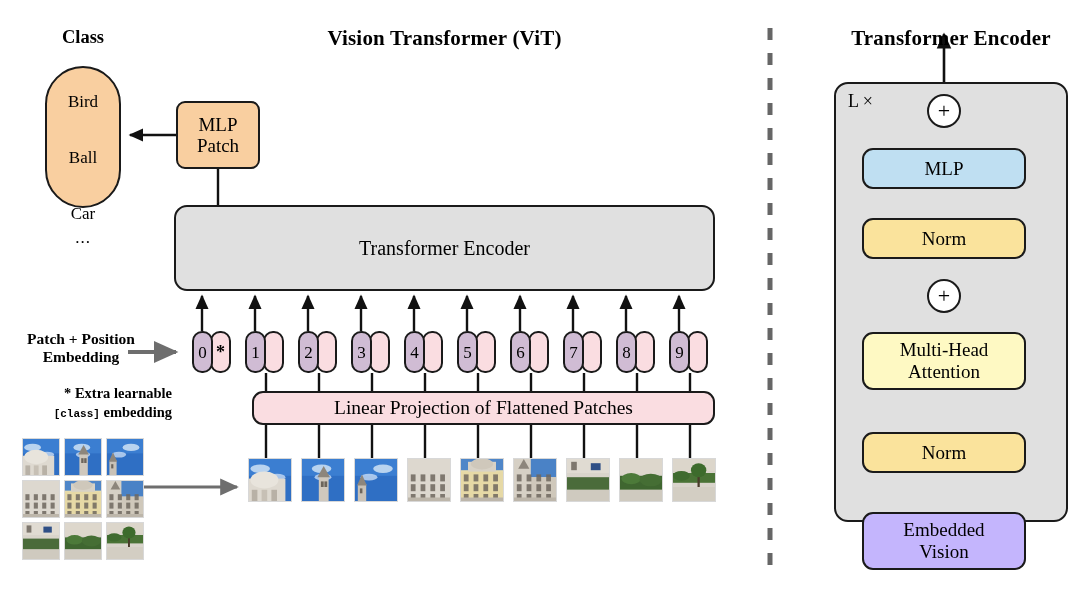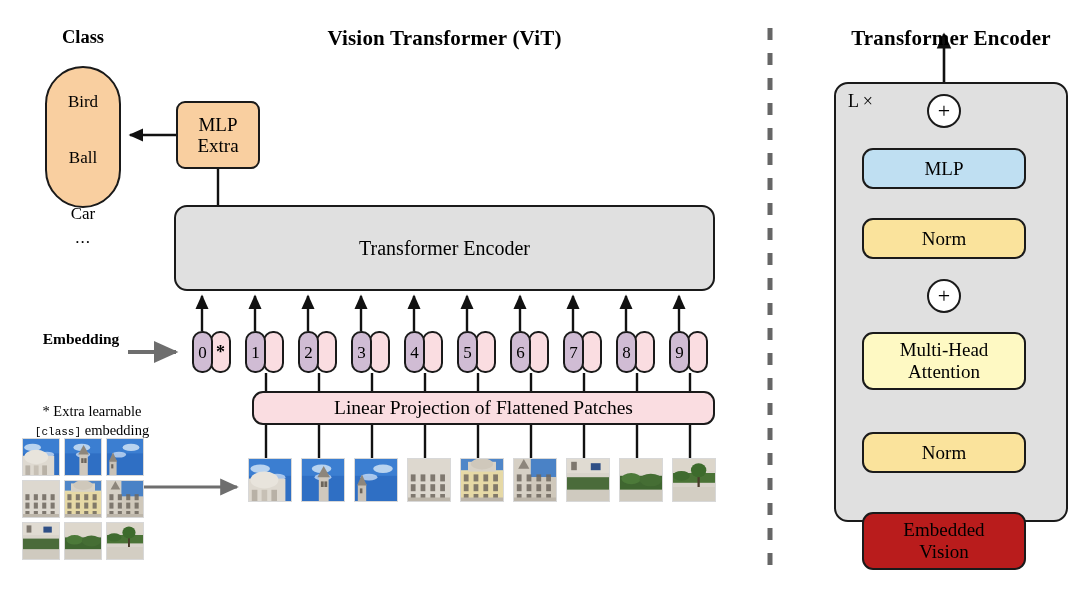--- a/index.html
+++ b/index.html
@@ -93,22 +93,22 @@
   .tok-num { left: 0; background: #d0bcd4; z-index: 2; }
   .tok-emb { left: 18px; background: #fadde1; z-index: 1; }
   .tok-star { font-size: 18px; font-weight: bold; }
 
   
   #pp-label {
     left: 6px; top: 330px; width: 150px;
     font-weight: bold; font-size: 15.5px; text-align: center; line-height: 1.18;
   }
   #extra-label {
-    left: 12px; top: 402px; width: 160px;
-    font-size: 14.5px; text-align: center; line-height: 1.3;
+    left: 12px; top: 384px; width: 160px;
+    font-size: 14.5px; text-align: right; line-height: 1.3; font-weight: bold;
   }
   #extra-label .mono {
     font-family: "Liberation Mono", "DejaVu Sans Mono", monospace;
     font-size: 11px;
   }
 
   
   #enc-outer {
     left: 834px; top: 82px; width: 234px; height: 440px;
     border-radius: 14px;
@@ -123,21 +123,21 @@
     border: 2.2px solid #1a1a1a;
     border-radius: 11px;
     display: flex; align-items: center; justify-content: center;
     text-align: center; line-height: 1.14;
     font-size: 19px;
   }
   #blk-mlp  { left: 862px; top: 148px; width: 164px; height: 41px; background: #bfdff2; }
   #blk-norm-top { left: 862px; top: 218px; width: 164px; height: 41px; background: #fae39c; }
   #blk-mha  { left: 862px; top: 332px; width: 164px; height: 58px; background: #fef9c3; flex-direction: column; }
   #blk-norm-bot { left: 862px; top: 432px; width: 164px; height: 41px; background: #fae39c; }
-  #blk-embedded { left: 862px; top: 512px; width: 164px; height: 58px; background: #b91c1c; flex-direction: column; }
+  #blk-embedded { left: 862px; top: 512px; width: 164px; height: 58px; background: #c4b5fd; flex-direction: column; }
 
   .plus-circle {
     position: absolute;
     width: 34px; height: 34px;
     box-sizing: border-box;
     border: 2.4px solid #1a1a1a;
     border-radius: 50%;
     background: #ffffff;
     display: flex; align-items: center; justify-content: center;
     font-size: 22px; line-height: 1; font-weight: 500;
@@ -248,32 +248,33 @@
   <div class="abs box box-orange pill" id="class-pill">
     <div class="cls-head">Class</div>
     <div class="cls-item">Bird</div>
     <div class="cls-item">Ball</div>
     <div class="cls-item">Car</div>
     <div class="cls-dots">...</div>
   </div>
 
   <div class="abs box box-orange r-sm" id="mlp-head">
     <div>MLP</div>
-    <div>Extra</div>
+    <div>Patch</div>
   </div>
 
   <div class="abs box box-gray r-lg" id="encoder-box">
     <span>Transformer Encoder</span>
   </div>
 
   <div class="abs box box-pink r-md" id="linear-proj">
     <span>Linear Projection of Flattened Patches</span>
   </div>
 
   <div class="abs" id="pp-label">
+    <div>Patch + Position</div>
     <div>Embedding</div>
   </div>
 
   <div class="abs" id="extra-label">
     <div>* Extra learnable</div>
     <div><span class="mono">[class]</span><span> embedding</span></div>
   </div>
 
   <div id="tokens-root">
       <div class="token-group" style="left: 192px; width: 40px;">

